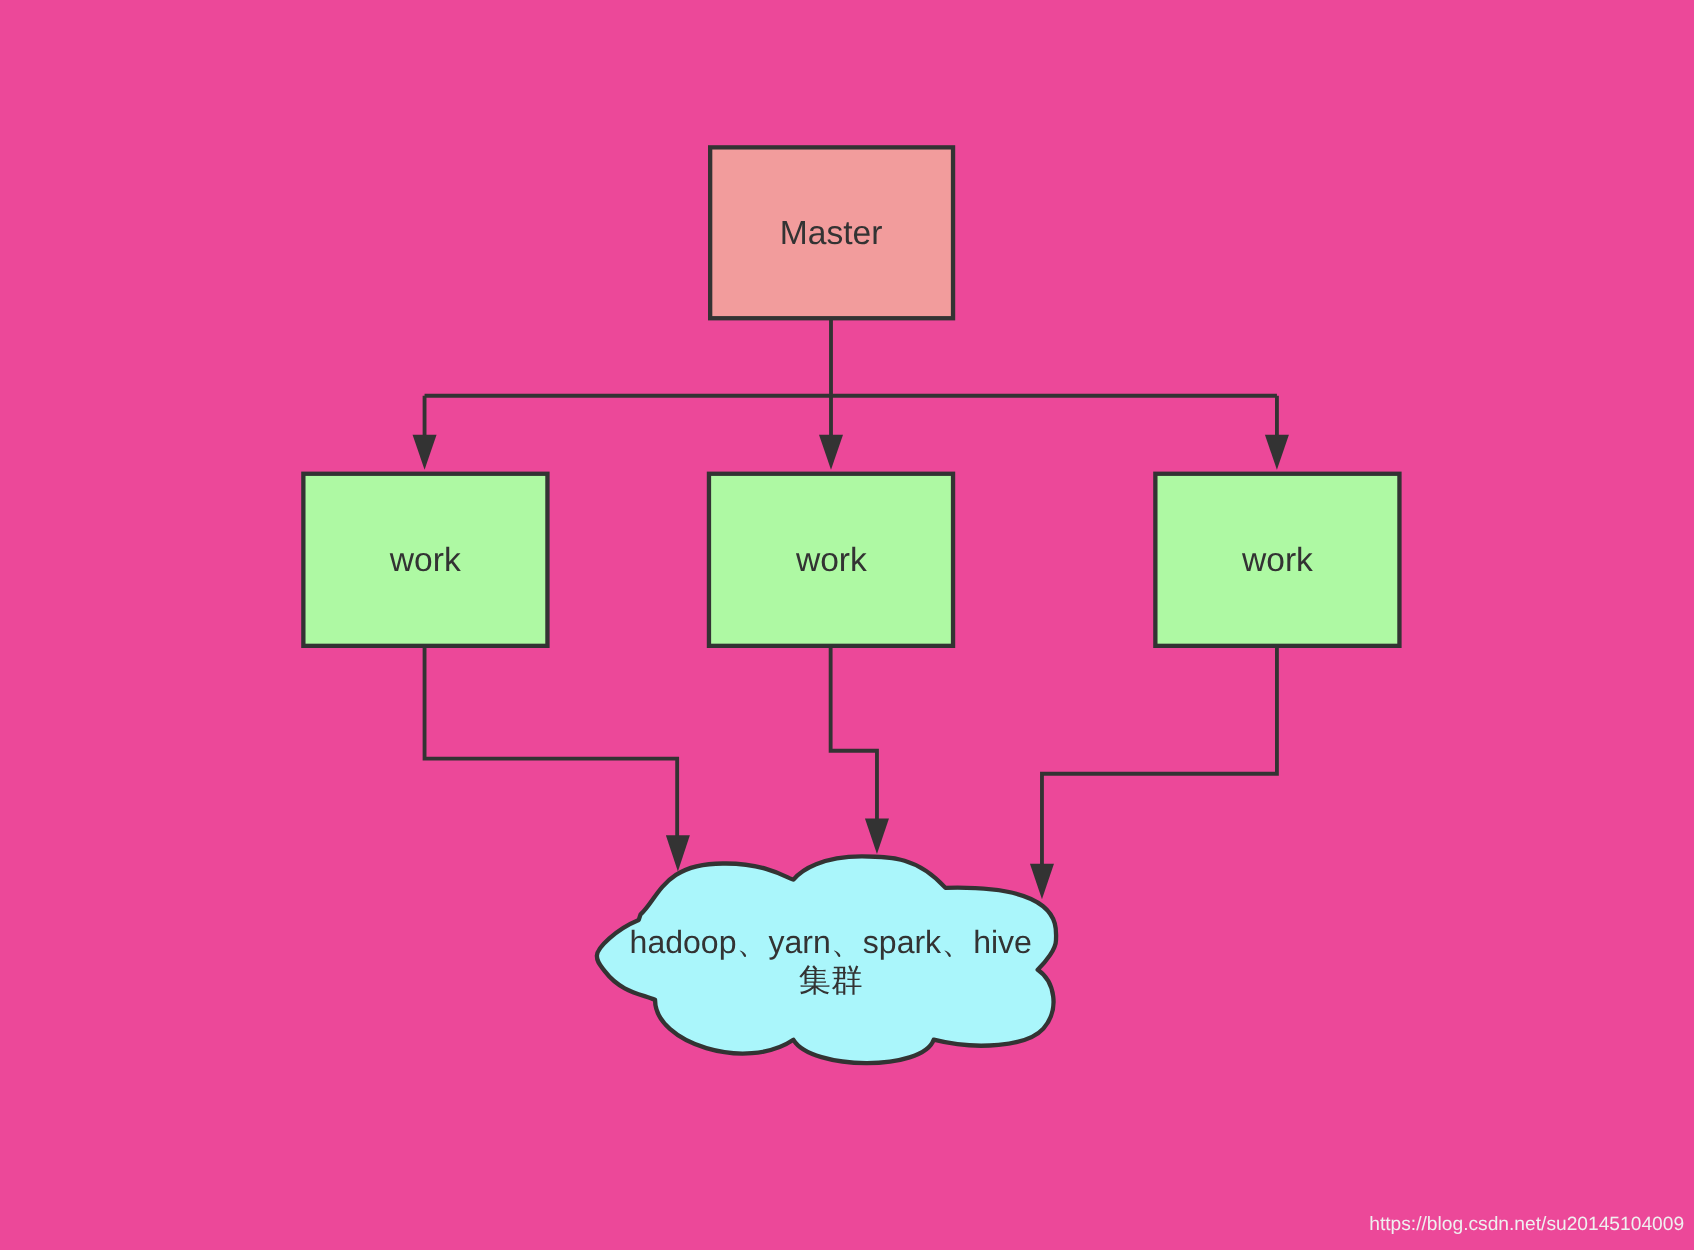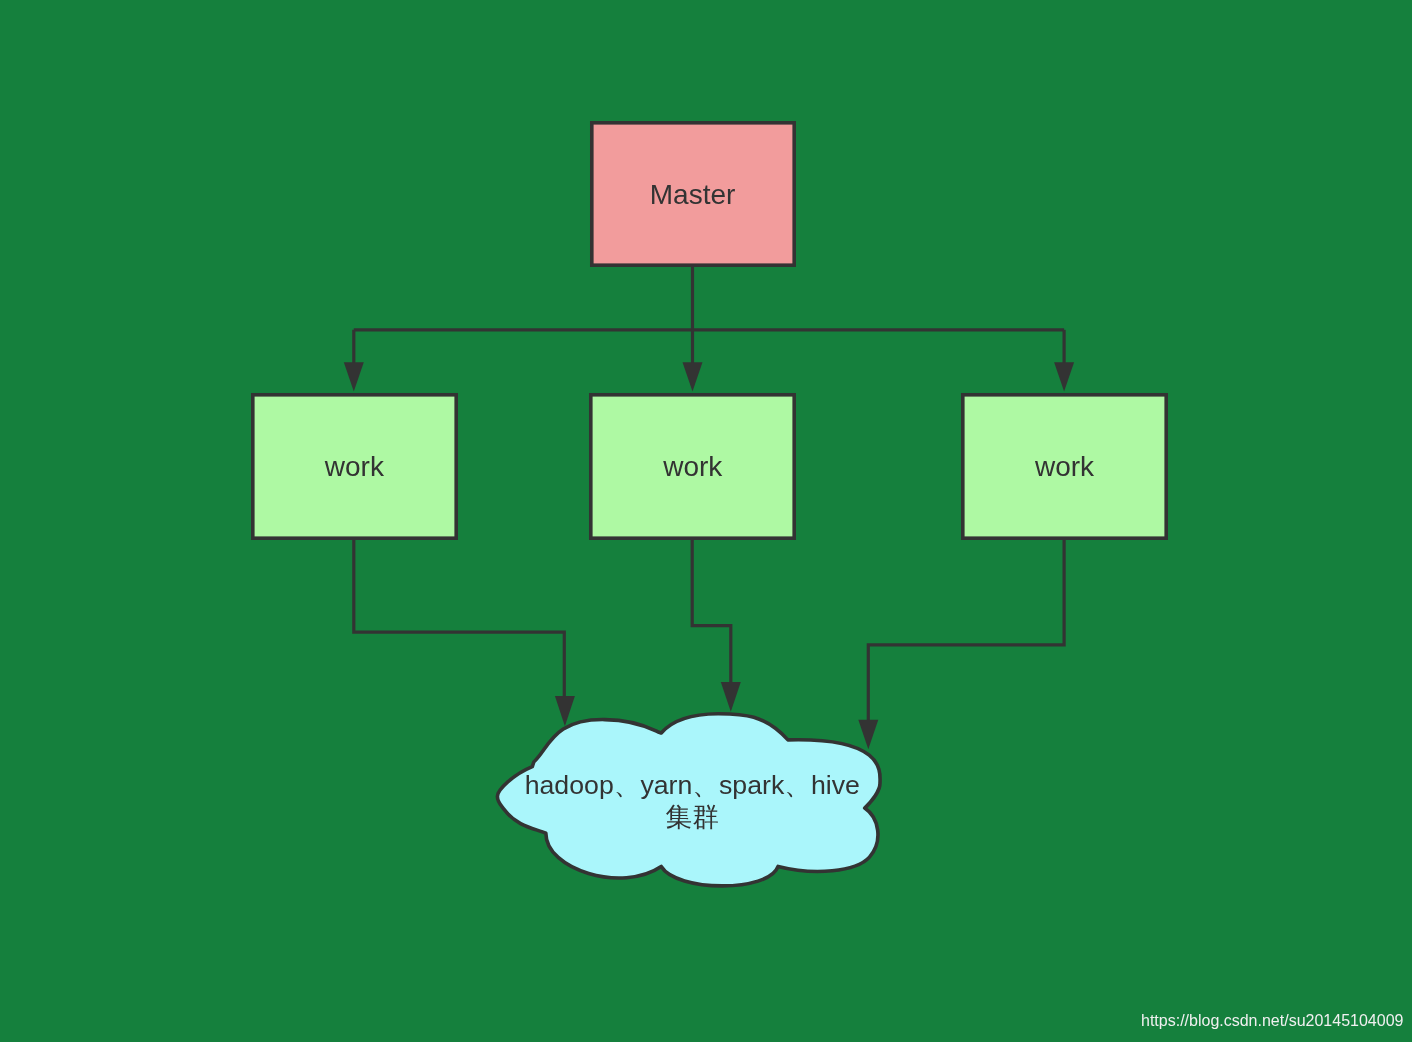--- a/index.html
+++ b/index.html
@@ -2,21 +2,21 @@
 <html><head>
 <meta charset="utf-8">
 <title>cluster-diagram</title>
 <style>
   html, body { margin:0; padding:0; background:#ffffff; }
   body {
     width:1412px; height:1042px;
     font-family:"Liberation Sans", sans-serif;
     overflow:hidden;
   }
-  #canvas { position:relative; width:1412px; height:1042px; background:#15803d; }
+  #canvas { position:relative; width:1412px; height:1042px; background:#ec4899; }
   svg.diagram { position:absolute; left:0; top:0; display:block; }
   text { font-family:"Liberation Sans", sans-serif;
          filter:opacity(99.9%); }
   .node-label  { font-size:28px; fill:#333333; }
   .cloud-line1 { font-size:26.7px; fill:#333333; }
   .cloud-line2 { font-size:26.7px; fill:#333333; }
   .watermark {
      position:absolute; left:1141px; top:1012px;
      font-size:16px; line-height:18px; color:#f0f0f0; white-space:nowrap;
      filter:opacity(99.9%);

